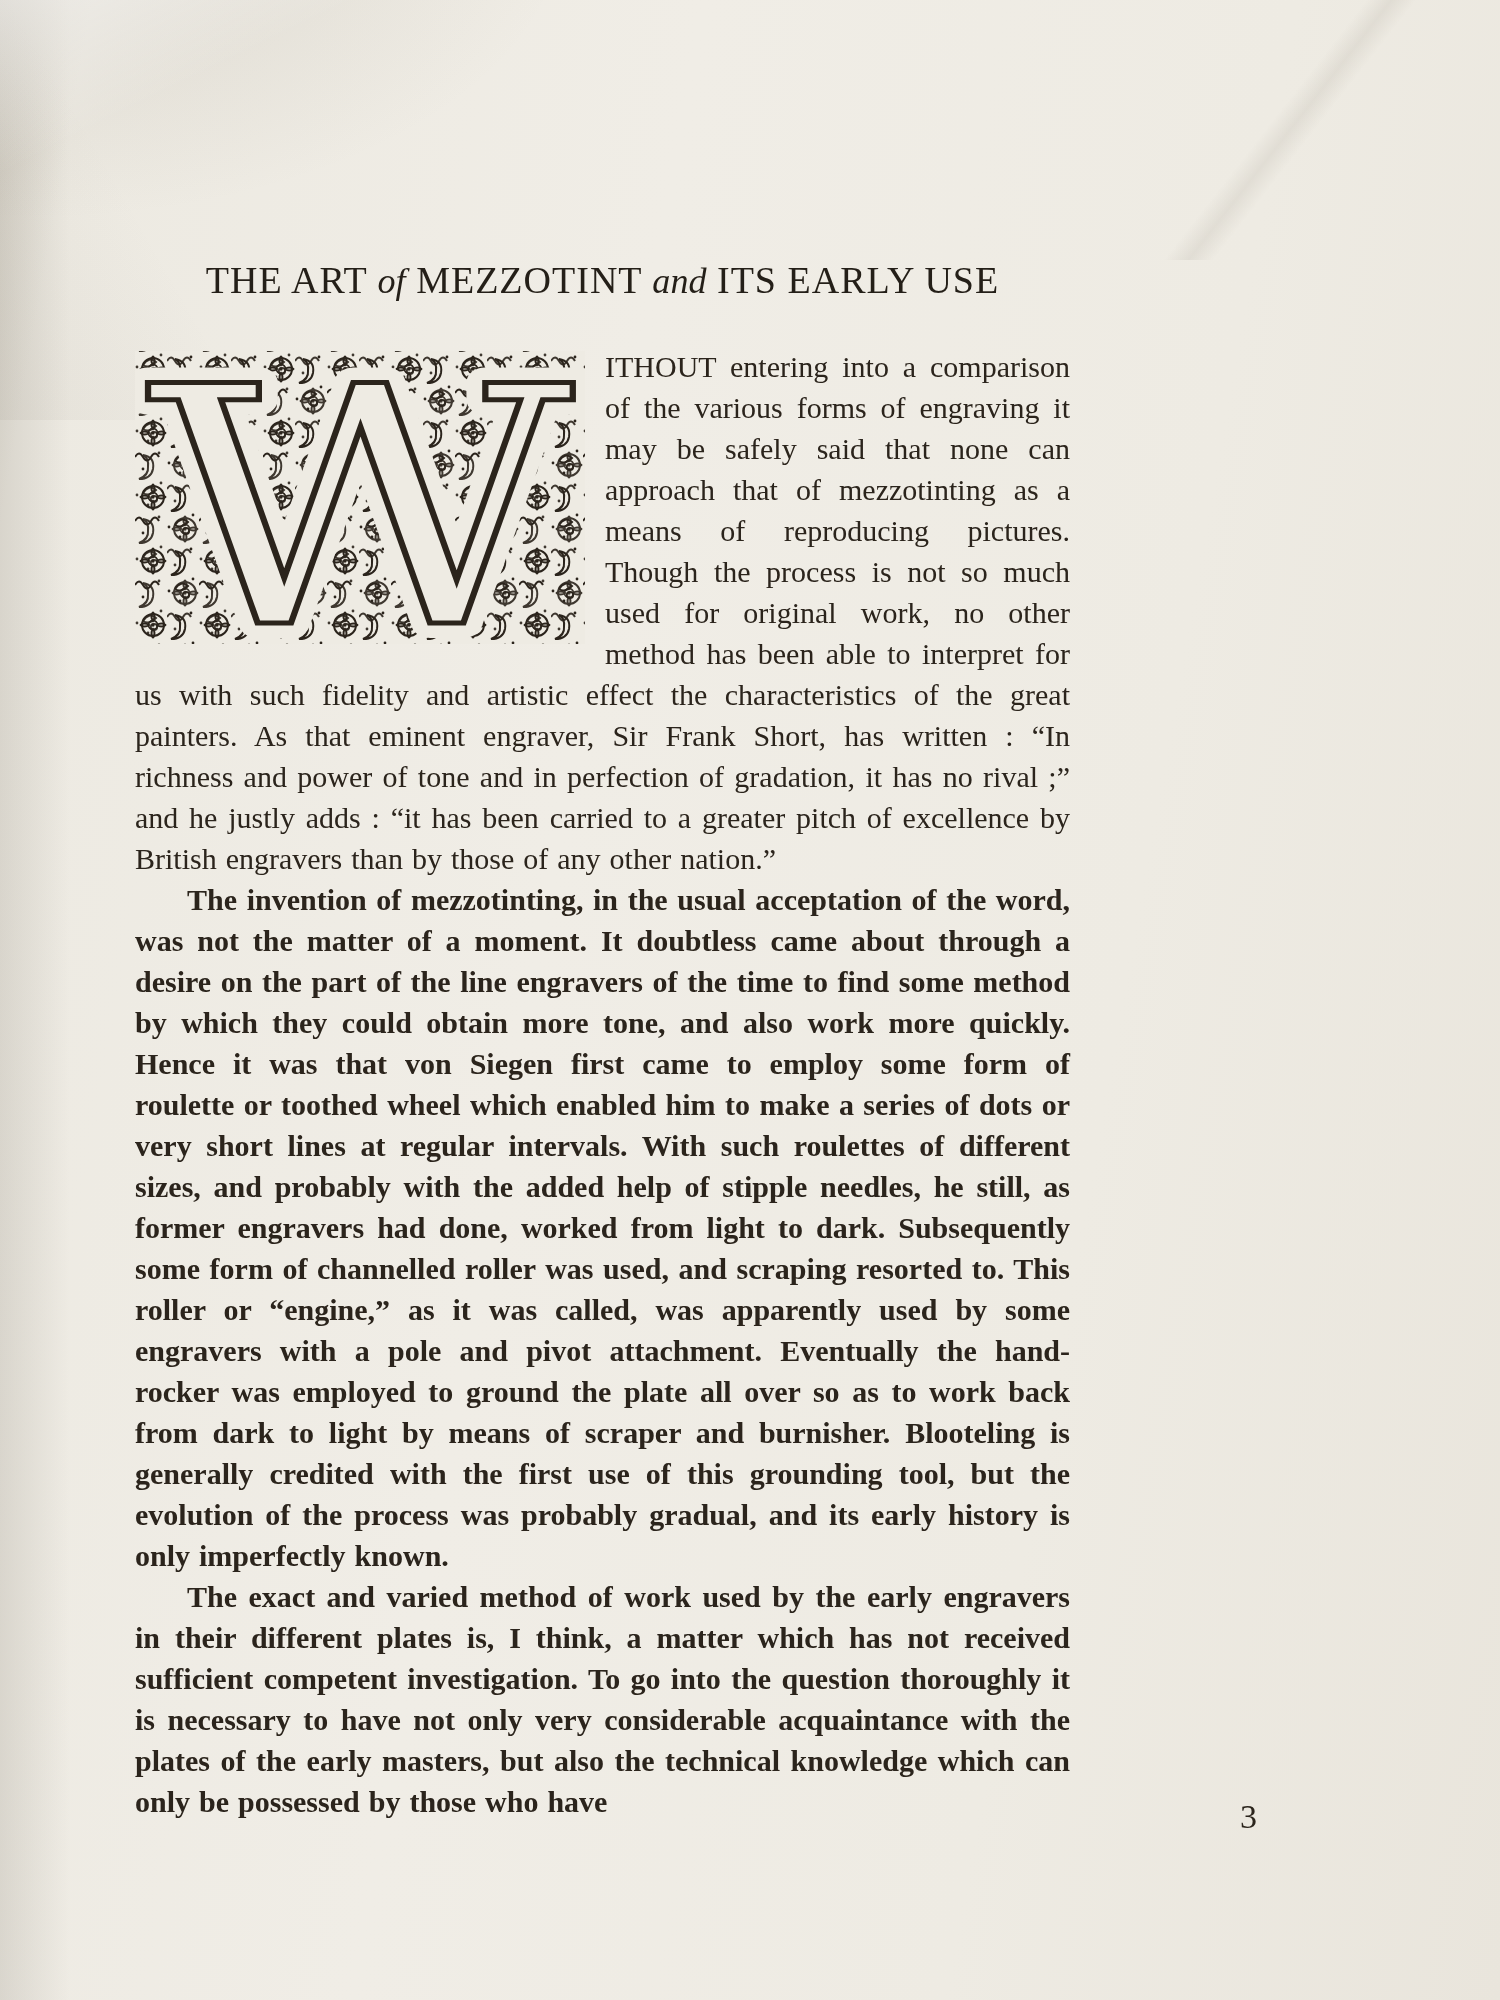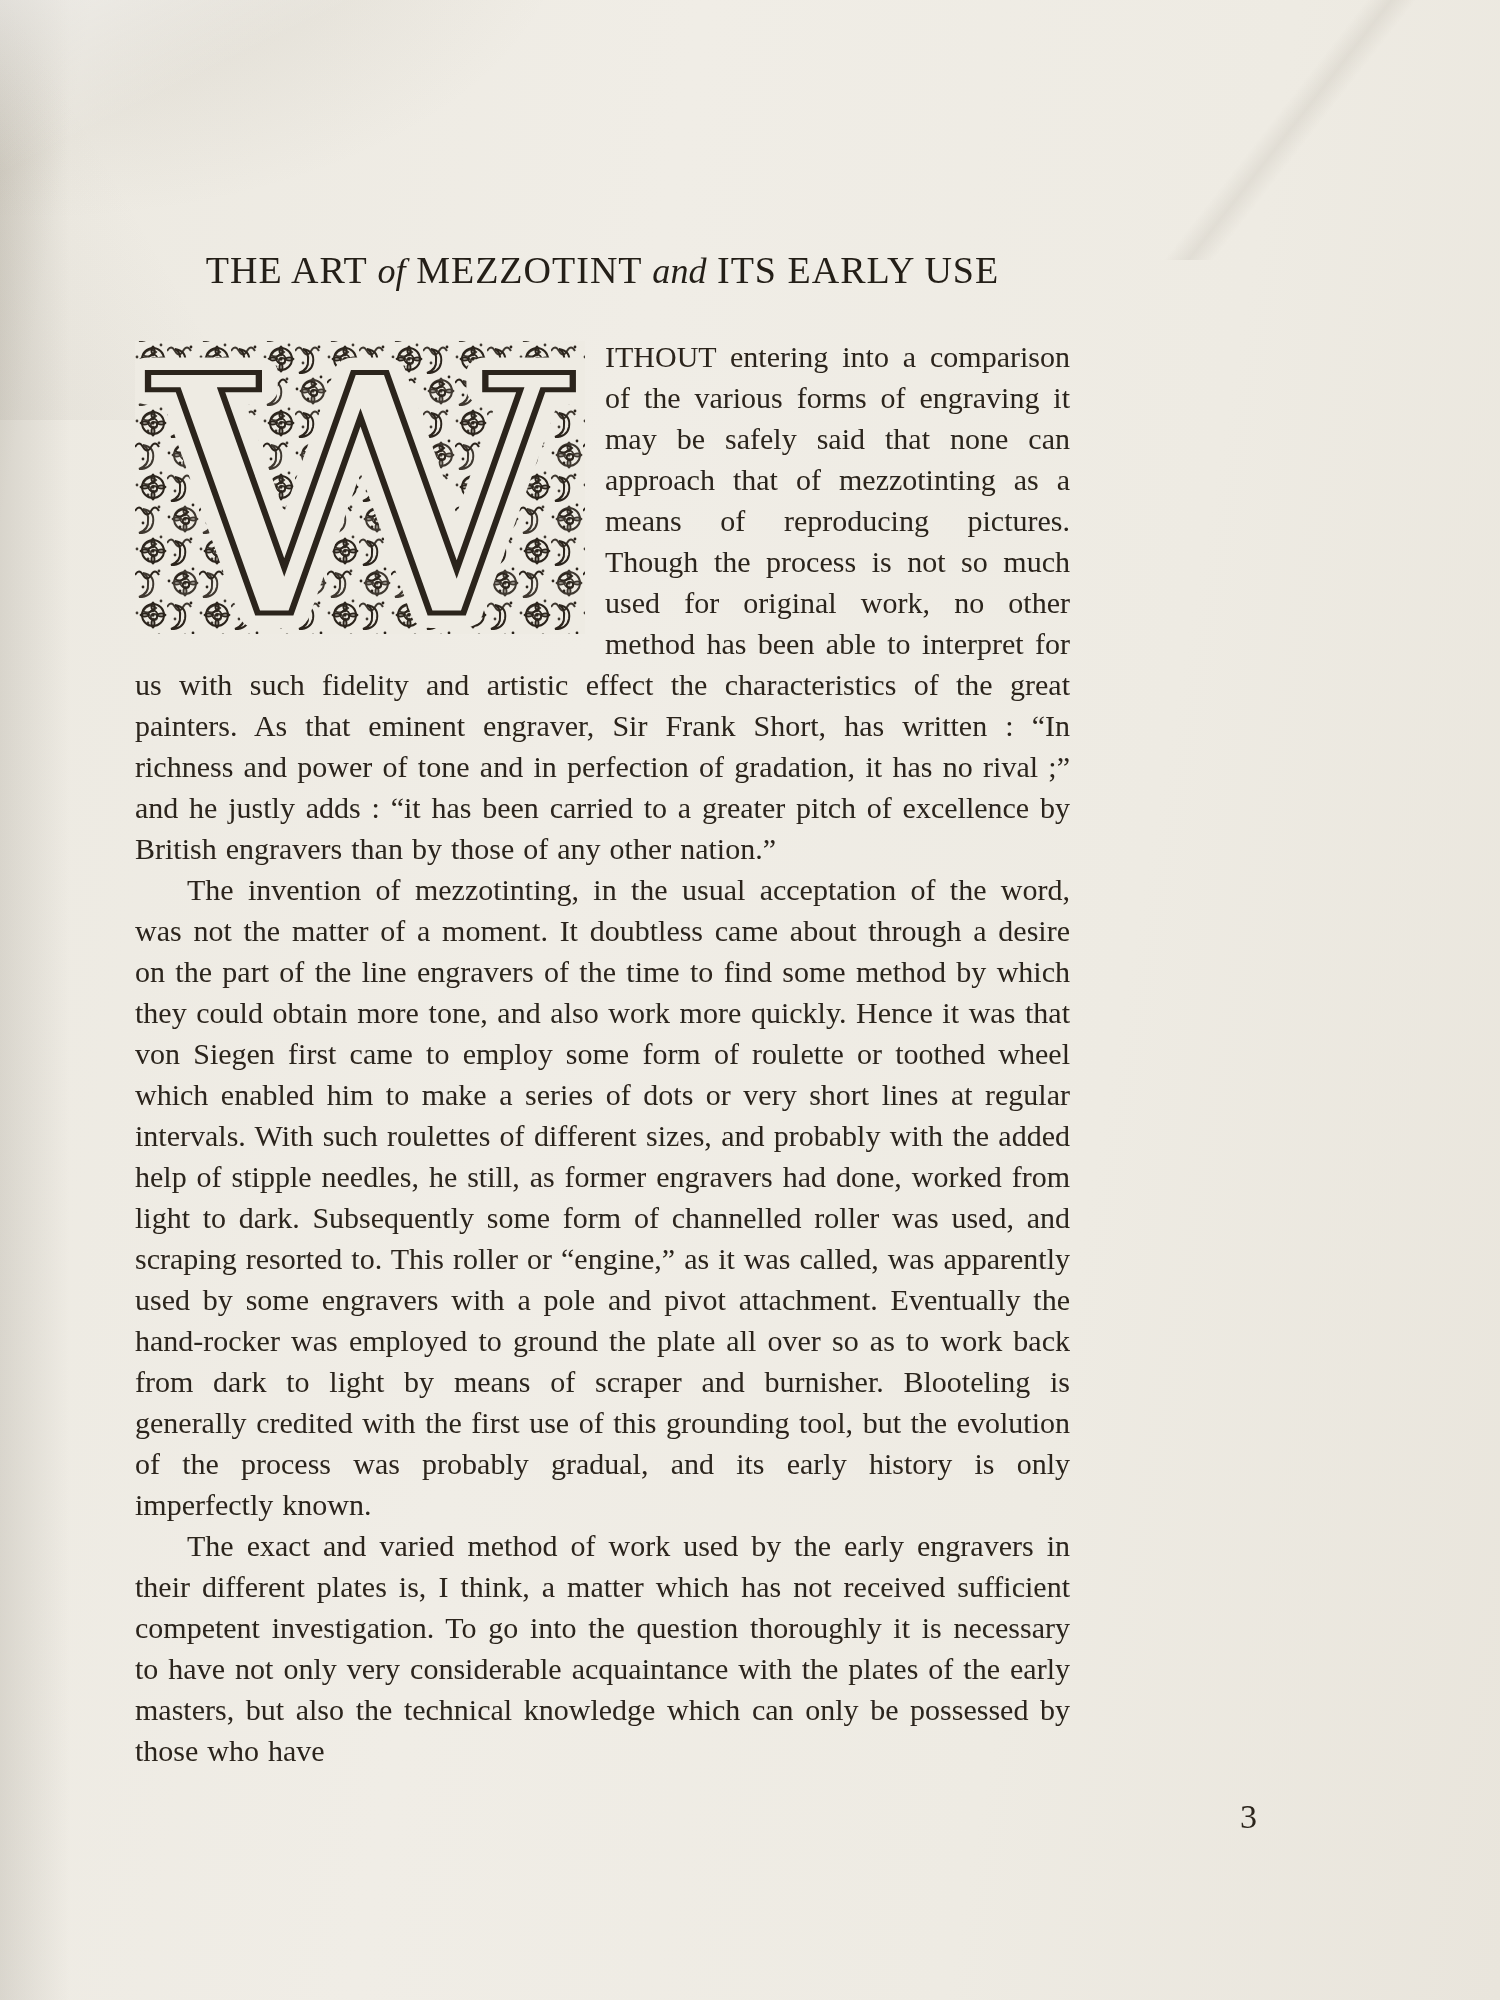--- a/index.html
+++ b/index.html
@@ -30,21 +30,21 @@
   }
   .crease-top-left {
     position: absolute; left: 0; top: 0; width: 520px; height: 420px;
     background: linear-gradient(154deg, rgba(255,255,255,0.5) 0%, rgba(255,255,255,0) 26%),
                 linear-gradient(60deg, rgba(110,100,85,0.07) 0%, rgba(255,255,255,0) 34%);
     pointer-events: none;
   }
   .content {
     position: absolute;
     left: 135px;
-    top: 248px;
+    top: 258px;
     width: 935px;
   }
   h1.title {
     margin: 0 0 42px 0;
     font-weight: normal;
     font-size: 38px;
     line-height: 1.2;
     text-align: center;
     white-space: nowrap;
     letter-spacing: 1px;
@@ -55,21 +55,21 @@
     font-size: 0.95em;
     letter-spacing: 0;
   }
   .para {
     margin: 0;
     font-size: 30px;
     line-height: 41px;
     text-align: justify;
     word-spacing: 1.5px;
   }
-  .para.indent { text-indent: 52px; }
+  .para.indent { text-indent: 52px; font-weight: bold; }
   .dropcap {
     float: left;
     width: 450px;
     height: 293px;
     margin: 5px 20px 4px 0;
   }
   .pagenum {
     position: absolute;
     left: 1240px;
     top: 1798px;

